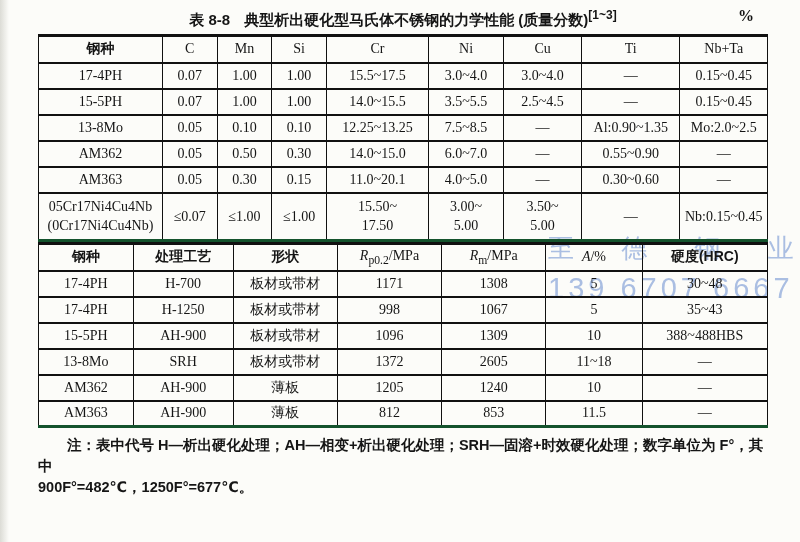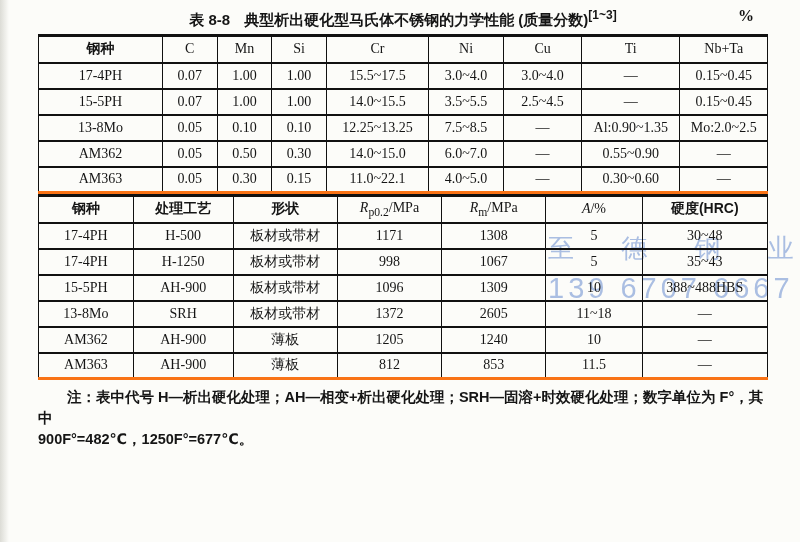--- a/index.html
+++ b/index.html
@@ -34,21 +34,21 @@
     font-family: "Liberation Serif", serif;
   }
 
   table {
     width: 100%;
     border-collapse: collapse;
     table-layout: fixed;
     text-align: center;
     font-size: 14px;
   }
-  table.data-table { border-top: 3px solid #111; border-bottom: 3px solid #f97316; padding-left: 47px; }
+  table.data-table { border-top: 3px solid #111; border-bottom: 3px solid #14532d; padding-left: 47px; }
   td {
     border: 1px solid #111;
     border-top-width: 2px;
     border-bottom-width: 2px;
     padding: 2px 1px;
     height: 26px;
     vertical-align: middle;
   }
   tr.hdr td {
     height: 27px;
@@ -167,25 +167,40 @@
           <td>6.0~7.0</td>
           <td>—</td>
           <td>0.55~0.90</td>
           <td>—</td>
         </tr>
     <tr>
           <td>AM363</td>
           <td>0.05</td>
           <td>0.30</td>
           <td>0.15</td>
-          <td>11.0~22.1</td>
+          <td>11.0~20.1</td>
           <td>4.0~5.0</td>
           <td>—</td>
           <td>0.30~0.60</td>
           <td>—</td>
+        </tr>
+    <tr class="dbl">
+          <td>05Cr17Ni4Cu4Nb
+(0Cr17Ni4Cu4Nb)</td>
+          <td>≤0.07</td>
+          <td>≤1.00</td>
+          <td>≤1.00</td>
+          <td>15.50~
+17.50</td>
+          <td>3.00~
+5.00</td>
+          <td>3.50~
+5.00</td>
+          <td>—</td>
+          <td>Nb:0.15~0.45</td>
         </tr>
   </tbody>
     </table>
 
 
   <table class="data-table" id="t2">
     <colgroup>
       <col style="width:13%">
         <col style="width:13.7%">
         <col style="width:14.3%">
@@ -199,21 +214,21 @@
       <td class="cjk-hd">钢种</td>
       <td class="cjk-hd">处理工艺</td>
       <td class="cjk-hd">形状</td>
       <td><span class="math">R</span><sub>p0.2</sub><span class="unit">/MPa</span></td>
       <td><span class="math">R</span><sub>m</sub><span class="unit">/MPa</span></td>
       <td><span class="math">A</span><span class="unit">/%</span></td>
       <td class="cjk-hd">硬度(HRC)</td>
     </tr>
     <tr>
           <td>17-4PH</td>
-          <td>H-500</td>
+          <td>H-700</td>
           <td>板材或带材</td>
           <td>1171</td>
           <td>1308</td>
           <td>5</td>
           <td>30~48</td>
         </tr>
     <tr>
           <td>17-4PH</td>
           <td>H-1250</td>
           <td>板材或带材</td>

